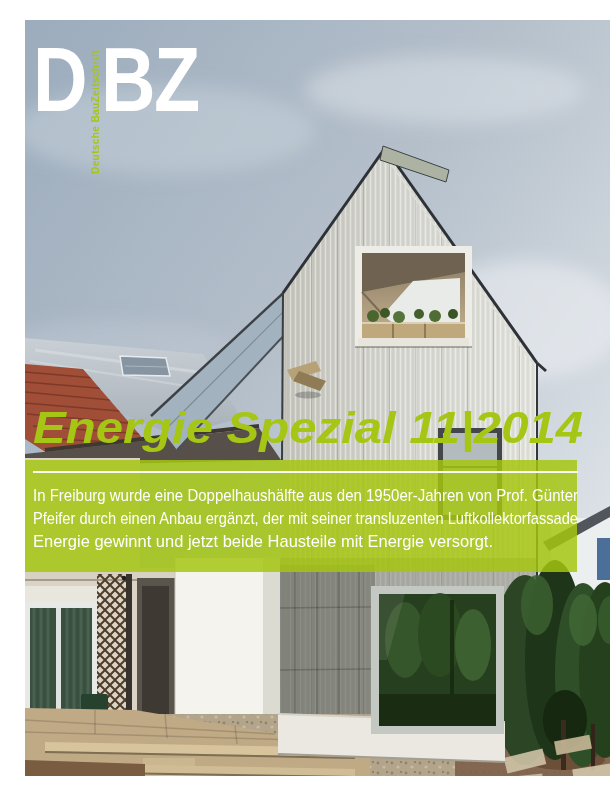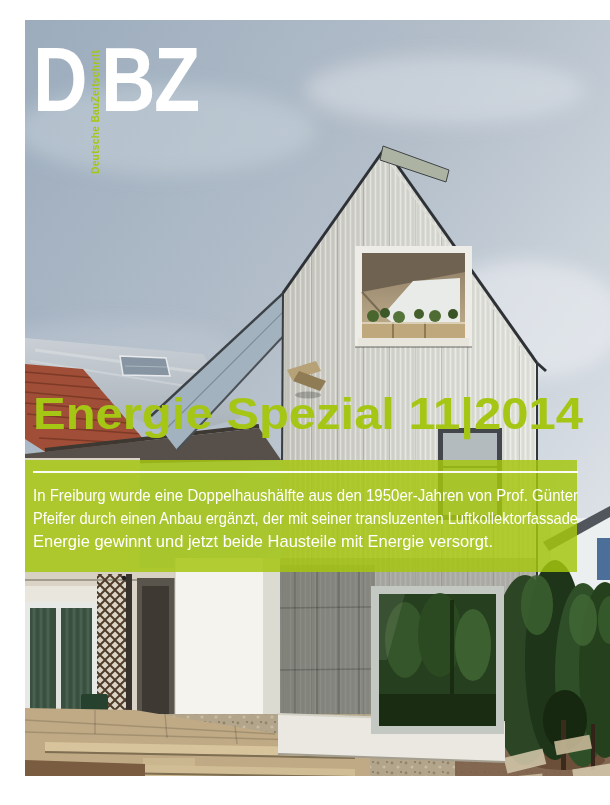--- a/index.html
+++ b/index.html
@@ -9,21 +9,21 @@
   .photo svg{display:block;}
   
   .logo-letter{position:absolute;color:#ffffff;font-weight:bold;font-size:90px;line-height:1;
                transform:scaleX(0.84);transform-origin:left top;letter-spacing:-2px;z-index:5;}
   .logo-d{left:33px;top:35px;}
   .logo-bz{left:101px;top:35px;}
   .logo-sub{position:absolute;left:90px;top:28px;height:146px;width:13px;z-index:6;
             writing-mode:vertical-rl;transform:rotate(180deg);
             font-size:10.2px;font-weight:bold;color:#a5c614;letter-spacing:0.3px;white-space:nowrap;}
   
-  .cover-title{position:absolute;left:33px;top:389px;width:556px;height:52px;z-index:5;}
+  .cover-title{position:absolute;left:33px;top:403px;width:556px;height:52px;z-index:5;font-style:italic;}
   
   .teaser{position:absolute;left:25px;top:460px;width:552px;height:112px;z-index:5;
           background:rgba(165,198,14,0.84);}
   .teaser-rule{position:absolute;left:8px;top:11px;width:545px;height:2px;
                background:rgba(255,255,255,0.95);}
   .teaser-textsvg{position:absolute;left:8px;top:22px;}
 </style>
 </head>
 <body>
 

